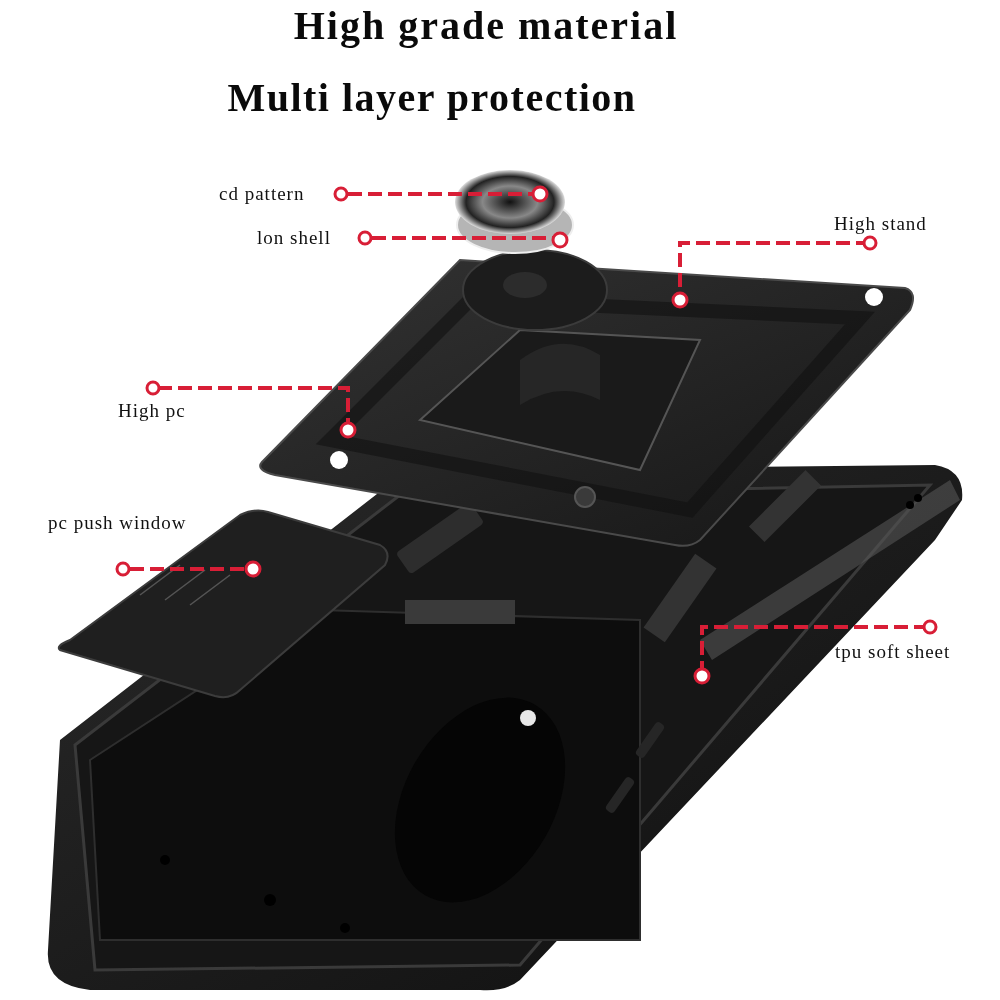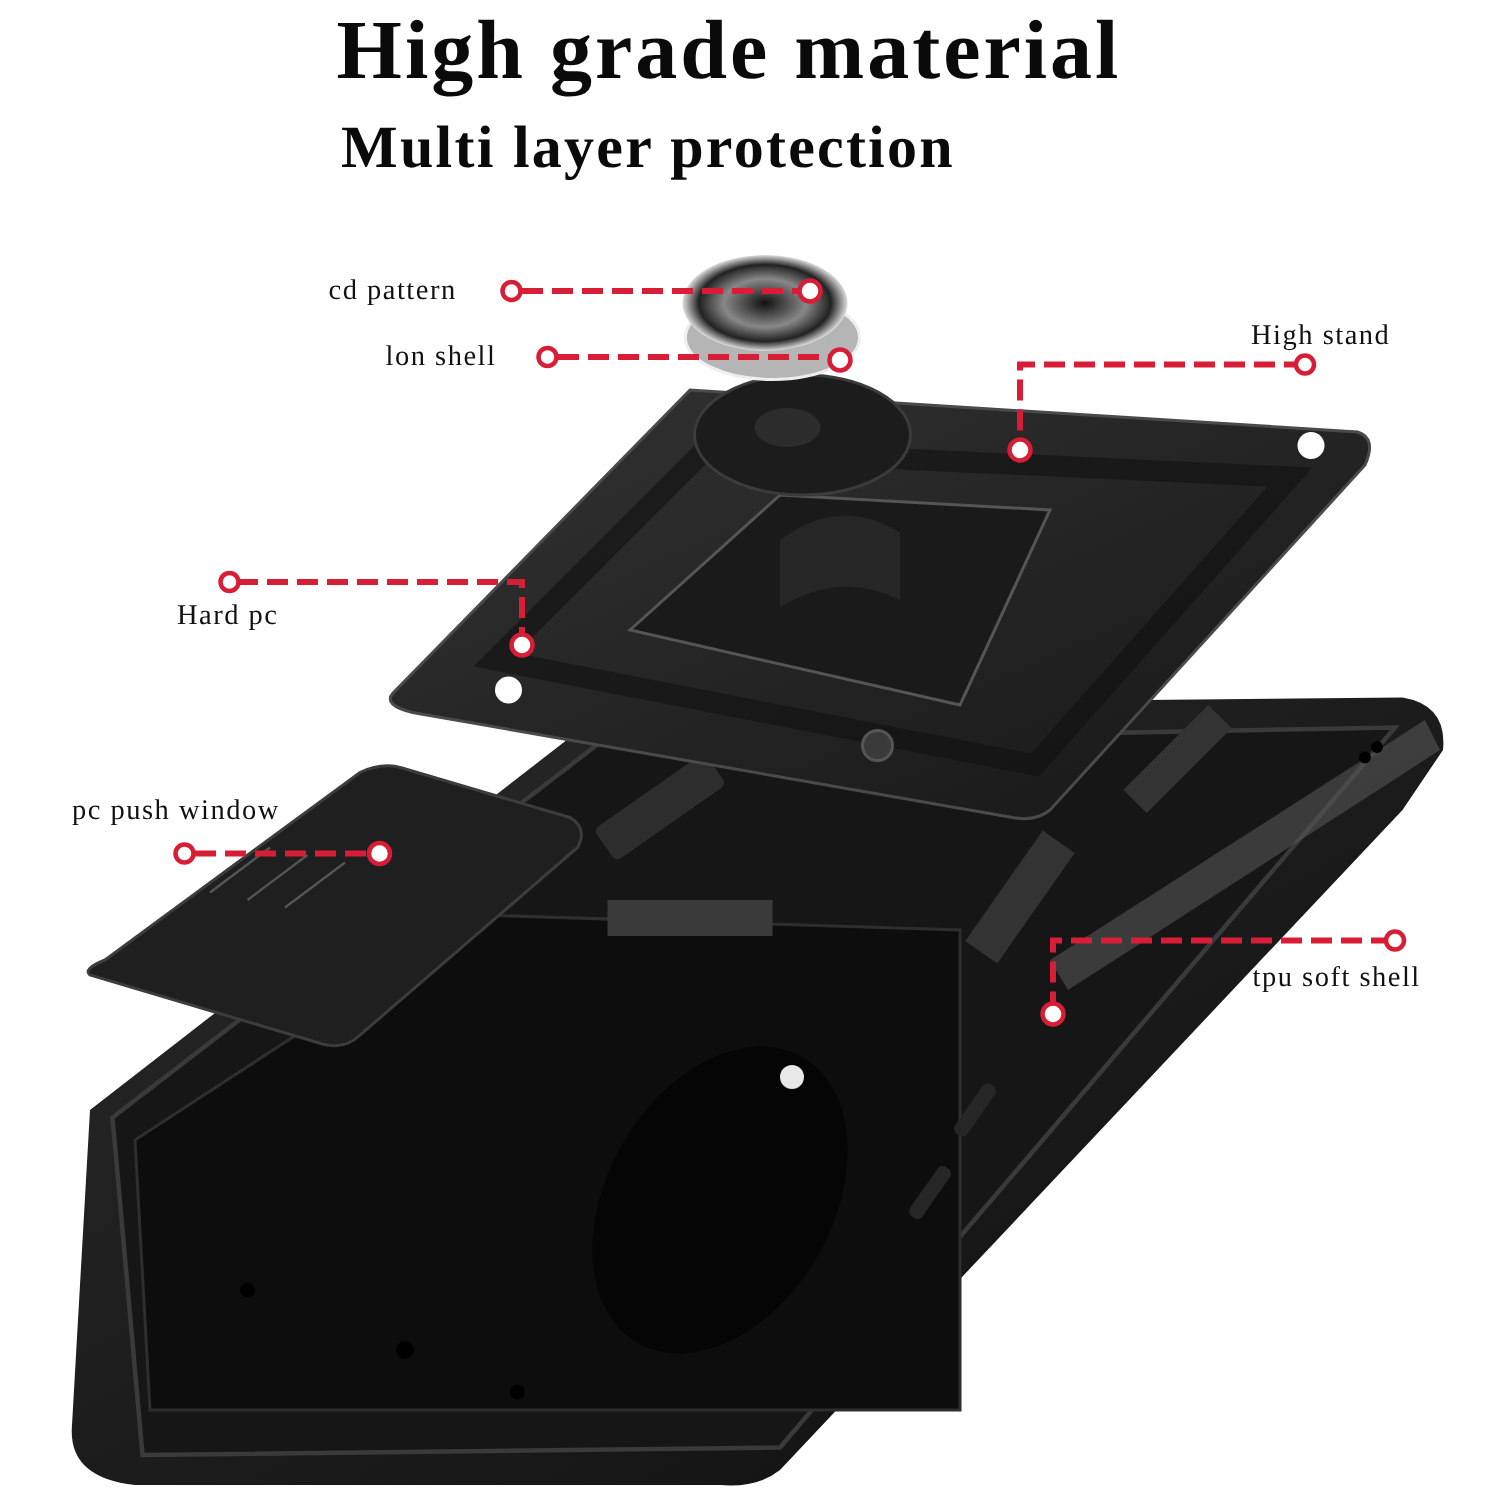--- a/index.html
+++ b/index.html
@@ -1,17 +1,17 @@
 <!DOCTYPE html>
 <html><head>
 <meta charset="utf-8">
 <style>
   html, body { margin: 0; padding: 0; background: #ffffff; }
   body { width: 1000px; height: 1000px; position: relative; overflow: hidden; font-family: "DejaVu Serif", "Liberation Serif", serif; }
-  .title { position: absolute; left: 0; width: 972px; top: 2px; text-align: center; font-family: "Liberation Serif", "DejaVu Serif", serif; font-weight: bold; font-size: 56px; letter-spacing: 2px; color: #0a0a0a; }
+  .title { position: absolute; left: 0; width: 972px; top: 2px; text-align: center; font-family: "Liberation Serif", "DejaVu Serif", serif; font-weight: bold; font-size: 40px; letter-spacing: 2px; color: #0a0a0a; }
   .subtitle { position: absolute; left: 0; width: 864px; top: 74px; text-align: center; font-family: "Liberation Serif", "DejaVu Serif", serif; font-weight: bold; font-size: 40px; letter-spacing: 1.5px; color: #0a0a0a; }
   .label { position: absolute; font-family: "Liberation Serif", "DejaVu Serif", serif; font-weight: normal; font-size: 19px; letter-spacing: 1px; color: #111; white-space: nowrap; }
   svg.art { position: absolute; left: 0; top: 0; }
 </style>
 </head>
 <body>
 
 <div class="title">High grade material</div>
 <div class="subtitle">Multi layer protection</div>
 
@@ -104,15 +104,15 @@
     <circle cx="123" cy="569" r="6"></circle>
     <circle cx="253" cy="569" r="7"></circle>
     <circle cx="930" cy="627" r="6"></circle>
     <circle cx="702" cy="676" r="7"></circle>
   </g>
 </svg>
 
 <div class="label" style="left:219px; top:183px;">cd pattern</div>
 <div class="label" style="left:257px; top:227px;">lon shell</div>
 <div class="label" style="left:834px; top:213px;">High stand</div>
-<div class="label" style="left:118px; top:400px;">Hard pc</div>
-<div class="label" style="left:48px; top:512px;margin-top:18px;">pc push window</div>
-<div class="label" style="left:835px; top:641px;">tpu soft shell</div>
+<div class="label" style="left:118px; top:400px;">High pc</div>
+<div class="label" style="left:48px; top:512px;">pc push window</div>
+<div class="label" style="left:835px; top:641px;">tpu soft sheet</div>
 
 </body></html>

